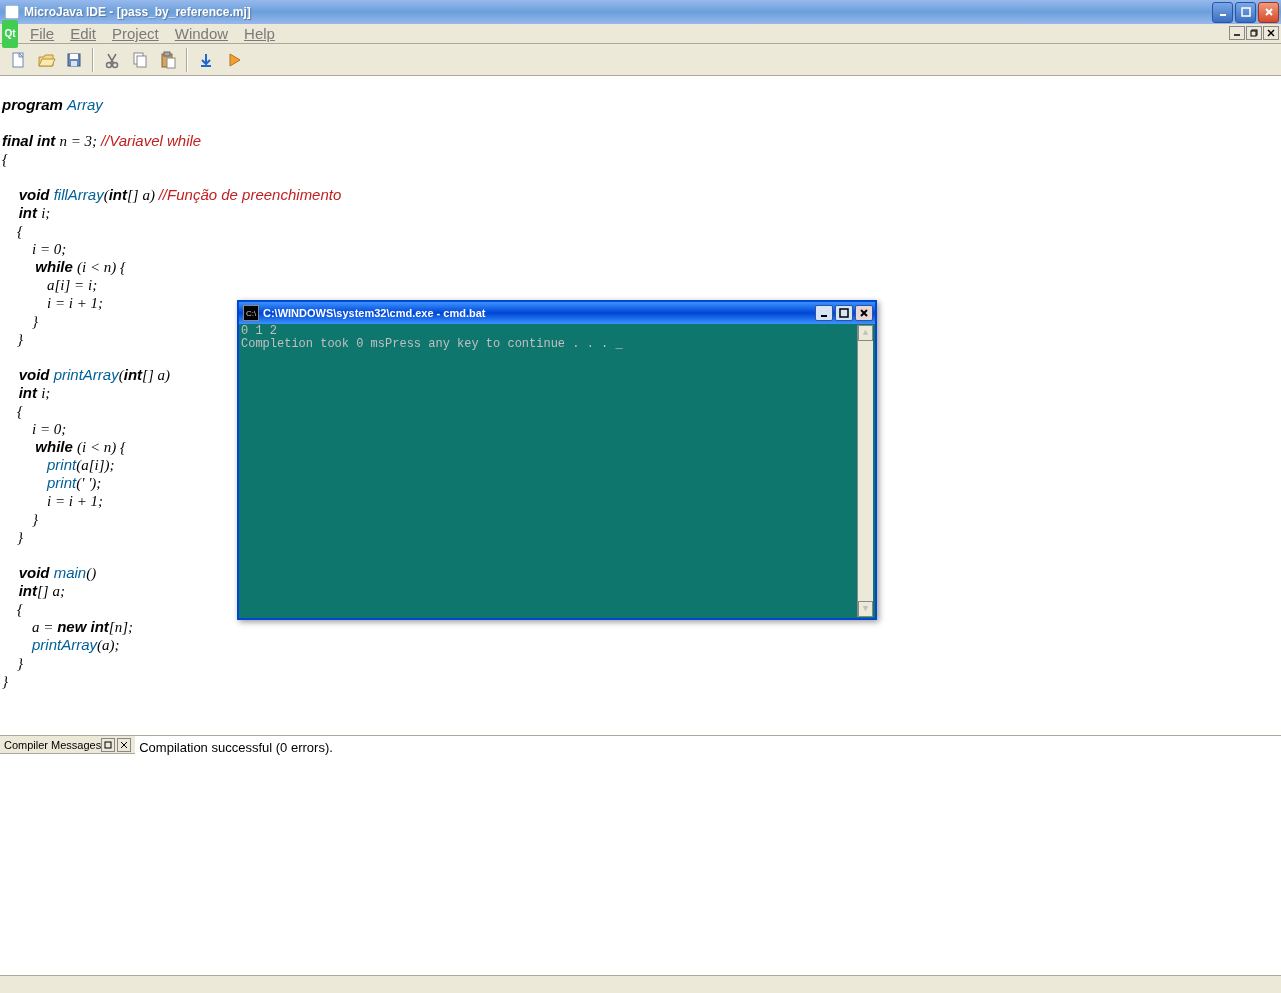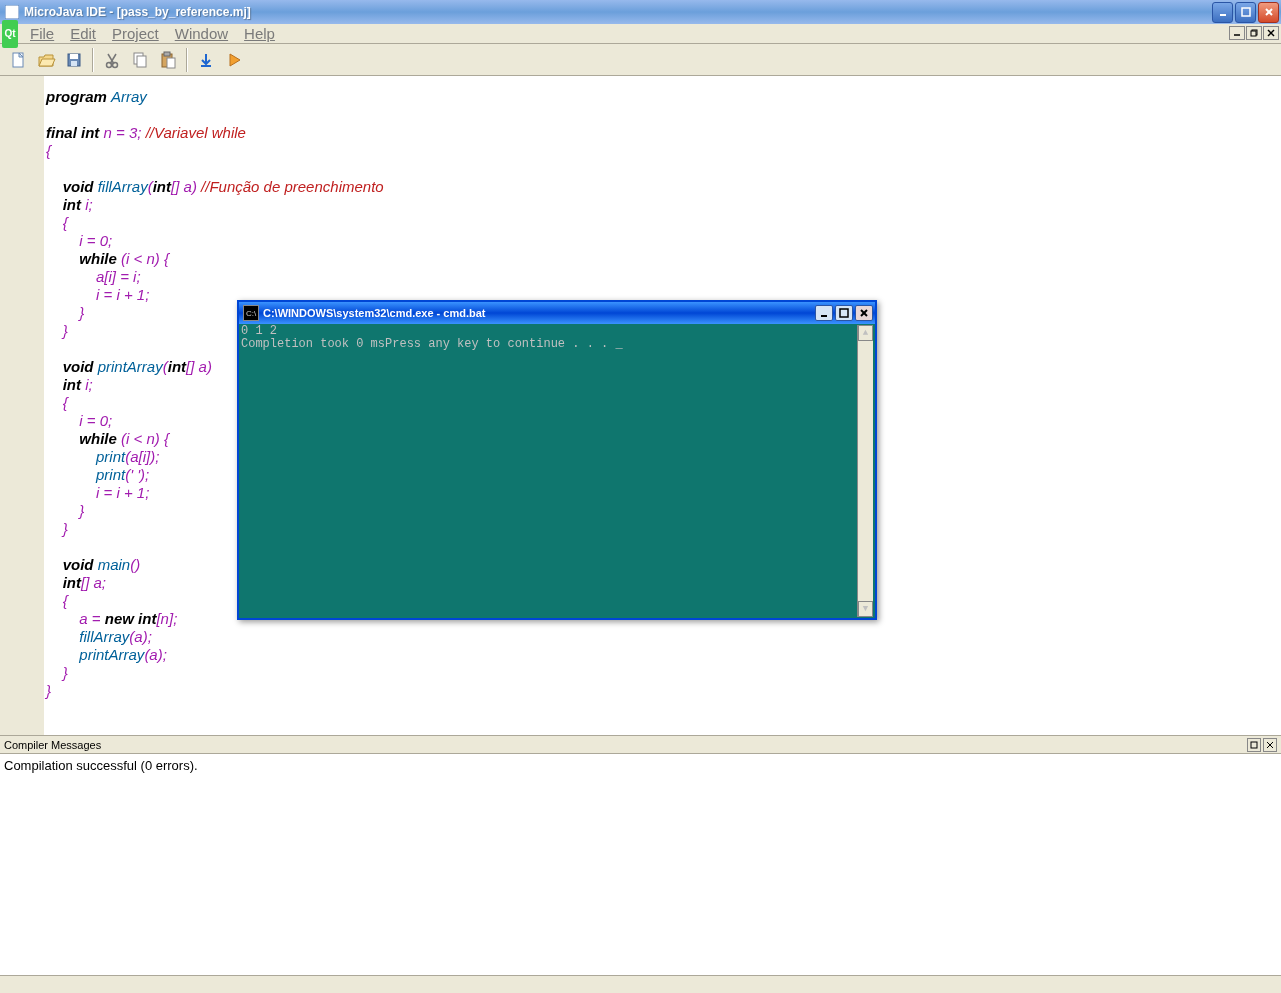--- a/index.html
+++ b/index.html
@@ -87,40 +87,39 @@
   border:1px solid transparent;
 }
 .tb-sep{width:2px;height:24px;border-left:1px solid #aca899;border-right:1px solid #fff;margin:0 4px;}
 
 
 .editor {
   position:absolute;
   left:0; top:76px; right:0; bottom:258px;
   background:#fff;
   overflow:auto;
-  padding:12px 2px;
+  padding:20px 2px;
   font-family: Verdana, "Segoe UI", sans-serif;
   font-size:15px;
   font-style:italic;
   line-height:18px;
-  margin-left:44px;
 }
 .editor .line{white-space:pre;}
 .kw{color:#000;font-weight:bold;font-style:italic;}
 .ident{color:#006099;}
 .cmt{color:#c02020;}
-.plain{color:#a21caf;}
+.plain{color:#000000;font-family:Liberation Serif, serif;}
 
 
 .panel {
   position:absolute;
   left:0; right:0; bottom:18px; height:240px;
   background:#fff;
   border-top:1px solid #aca899;
-  display:flex;flex-direction:column;
+  display:flex;flex-direction:row;
 }
 .panel-header{
   height:18px;background:#ece9d8;border-bottom:1px solid #aca899;
   display:flex;align-items:center;padding:0 4px;font-size:11px;
   justify-content:space-between;
 }
 .panel-header .right{display:flex;gap:2px;}
 .panel-header .pbtn{width:14px;height:14px;border:1px solid #888;display:flex;align-items:center;justify-content:center;font-size:9px;cursor:pointer;}
 .panel-body{flex:1;padding:4px;font-size:13px;background:#fff;}
 
@@ -312,21 +311,20 @@
 <div class="line"><span class="plain">            </span><span class="ident">print</span><span class="plain">(a[i]);</span></div>
 <div class="line"><span class="plain">            </span><span class="ident">print</span><span class="plain">(' ');</span></div>
 <div class="line"><span class="plain">            i = i + 1;</span></div>
 <div class="line"><span class="plain">        }</span></div>
 <div class="line"><span class="plain">    }</span></div>
 <div class="line">&nbsp;</div>
 <div class="line"><span class="kw">    void </span><span class="ident">main</span><span class="plain">()</span></div>
 <div class="line"><span class="kw">    int</span><span class="plain">[] a;</span></div>
 <div class="line"><span class="plain">    {</span></div>
 <div class="line"><span class="plain">        a = </span><span class="kw">new int</span><span class="plain">[n];</span></div>
-<div class="line"><span class="plain">        </span><span class="ident">fillArray</span><span class="plain">(a);</span></div>
 <div class="line"><span class="plain">        </span><span class="ident">printArray</span><span class="plain">(a);</span></div>
 <div class="line"><span class="plain">    }</span></div>
 <div class="line"><span class="plain">}</span></div>
 </div>
 
 <div class="panel">
   <div class="panel-header">
     <span>Compiler Messages</span>
     <div class="right">
       <div class="pbtn">

